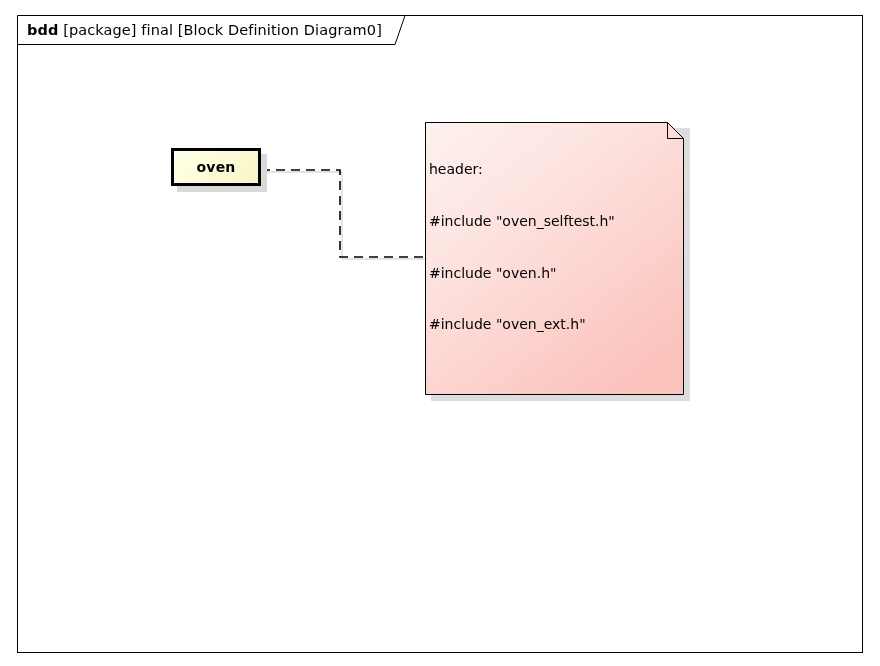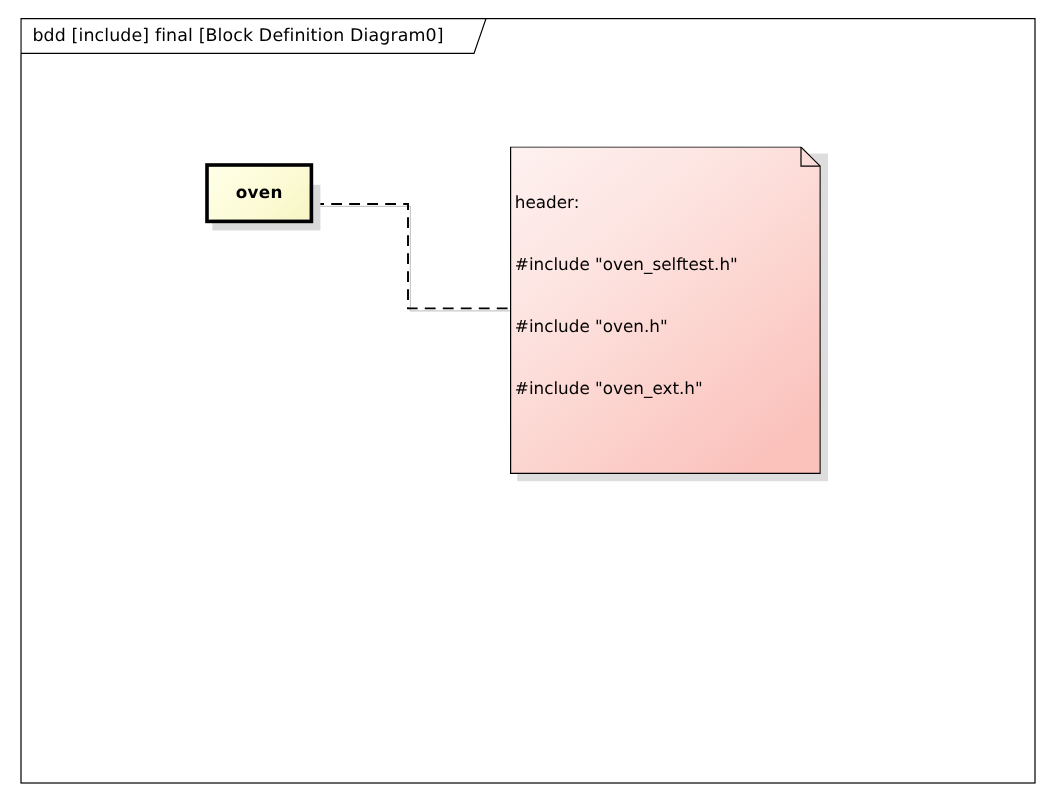--- a/index.html
+++ b/index.html
@@ -50,38 +50,38 @@
     pointer-events: none;
   }
   #diagram-title-tab .tab-text {
     position: relative;
     z-index: 2;
     font-size: 14.5px;
     color: #000000;
     letter-spacing: 0.1px;
   }
   #diagram-title-tab .tab-text .kind {
-    font-weight: normal;
+    font-weight: bold;
   }
 
   
   #oven-block-shadow {
     position: absolute;
     left: 177px;
     top: 154px;
     width: 90px;
     height: 38px;
     background: #d9d9d9;
   }
   #oven-block {
     position: absolute;
     left: 171px;
-    top: 136px;
+    top: 148px;
     width: 90px;
-    height: 50px;
+    height: 38px;
     box-sizing: border-box;
     border: 3px solid #000000;
     background: linear-gradient(135deg, #ffffe8 0%, #fcfbd6 55%, #f7f5c4 100%);
     display: flex;
     align-items: center;
     justify-content: center;
   }
   #oven-block .block-name {
     font-size: 14px;
     font-weight: bold;
@@ -143,21 +143,21 @@
 </head>
 <body>
 
 <div id="diagram-frame"></div>
 
 <div id="diagram-title-tab">
   <svg class="tab-shape" viewBox="0 0 390 30" width="390" height="30" preserveAspectRatio="none">
     <path d="M 0.5,0.5 L 388,0.5 L 378,29.5 L 0.5,29.5 Z" fill="#ffffff" stroke="#000000" stroke-width="1"></path>
   </svg>
   <span class="tab-text">
-    <span class="kind">bdd</span><span> [include] final [Block Definition Diagram0]</span>
+    <span class="kind">bdd</span><span> [package] final [Block Definition Diagram0]</span>
   </span>
 </div>
 
 <svg id="note-link" viewBox="0 0 180 110" width="180" height="110">
   <path d="M 6,12 L 87,12 L 87,99 L 180,99" fill="none" stroke="#c9c9c9" stroke-width="1"></path>
   <path d="M 6,10 L 85,10 L 85,97 L 180,97" fill="none" stroke="#000000" stroke-width="1.6" stroke-dasharray="9 6" stroke-linecap="butt"></path>
 </svg>
 
 <div id="oven-block-shadow"></div>
 <div id="oven-block">

